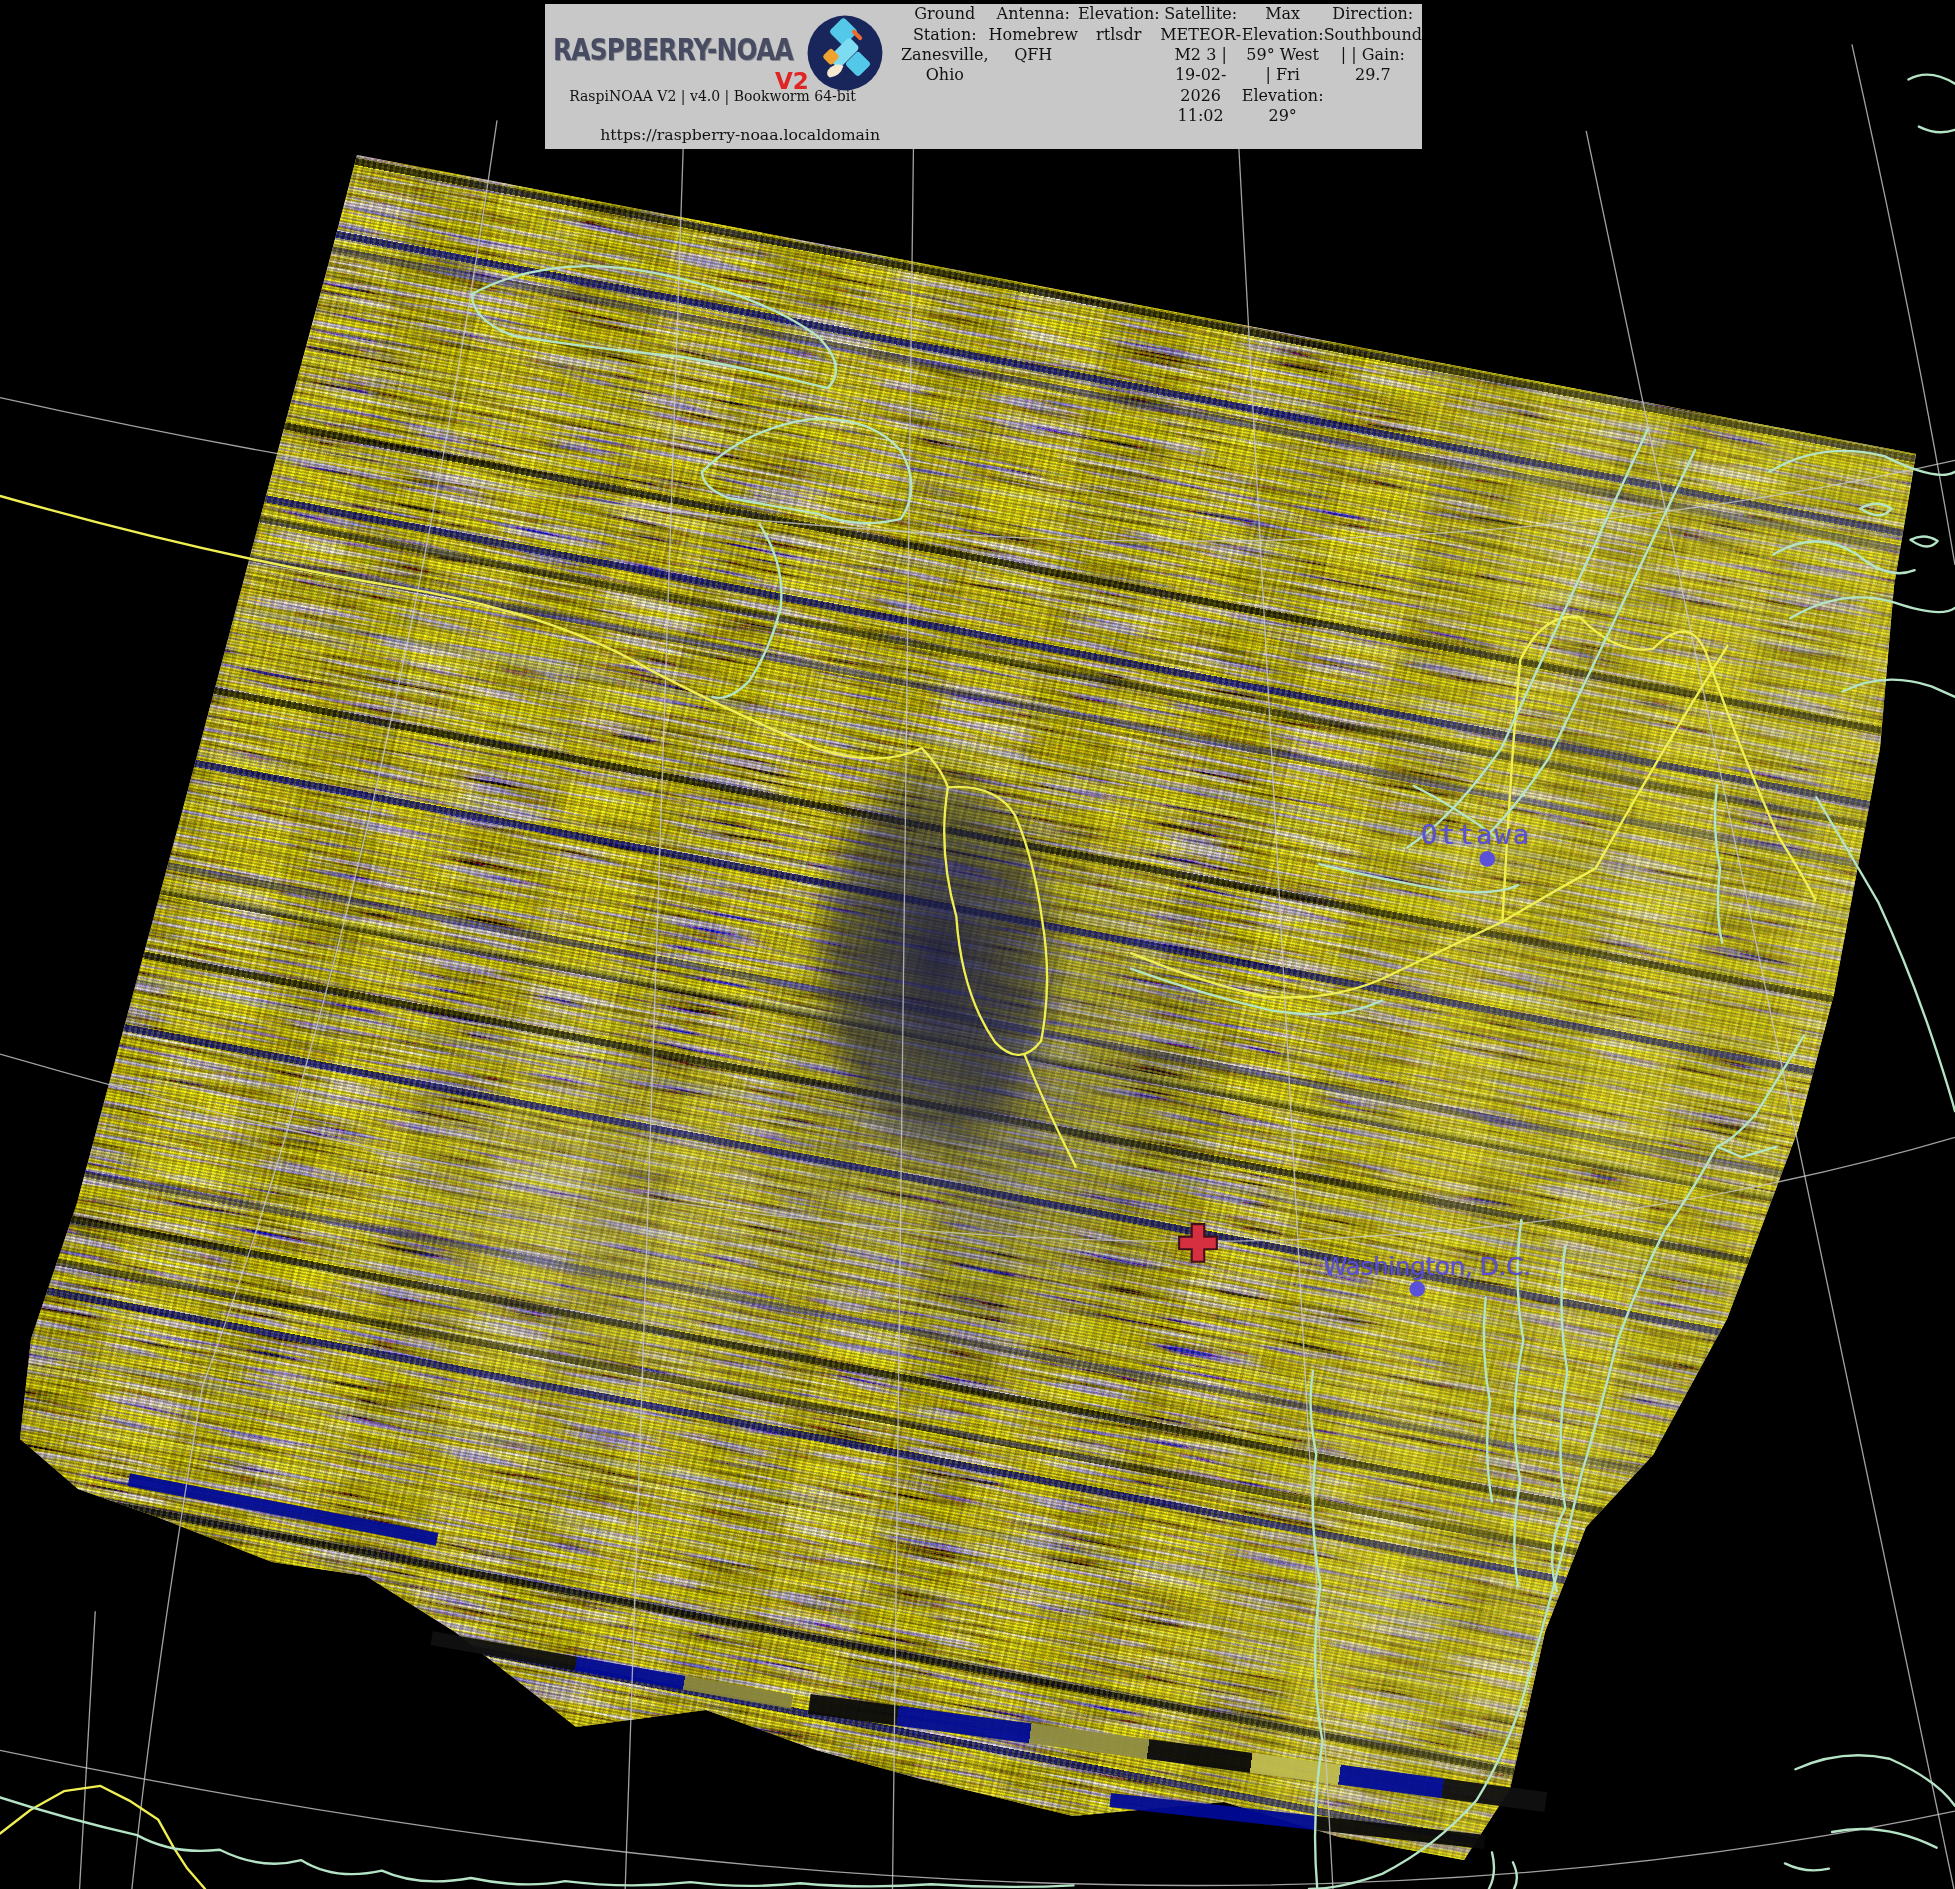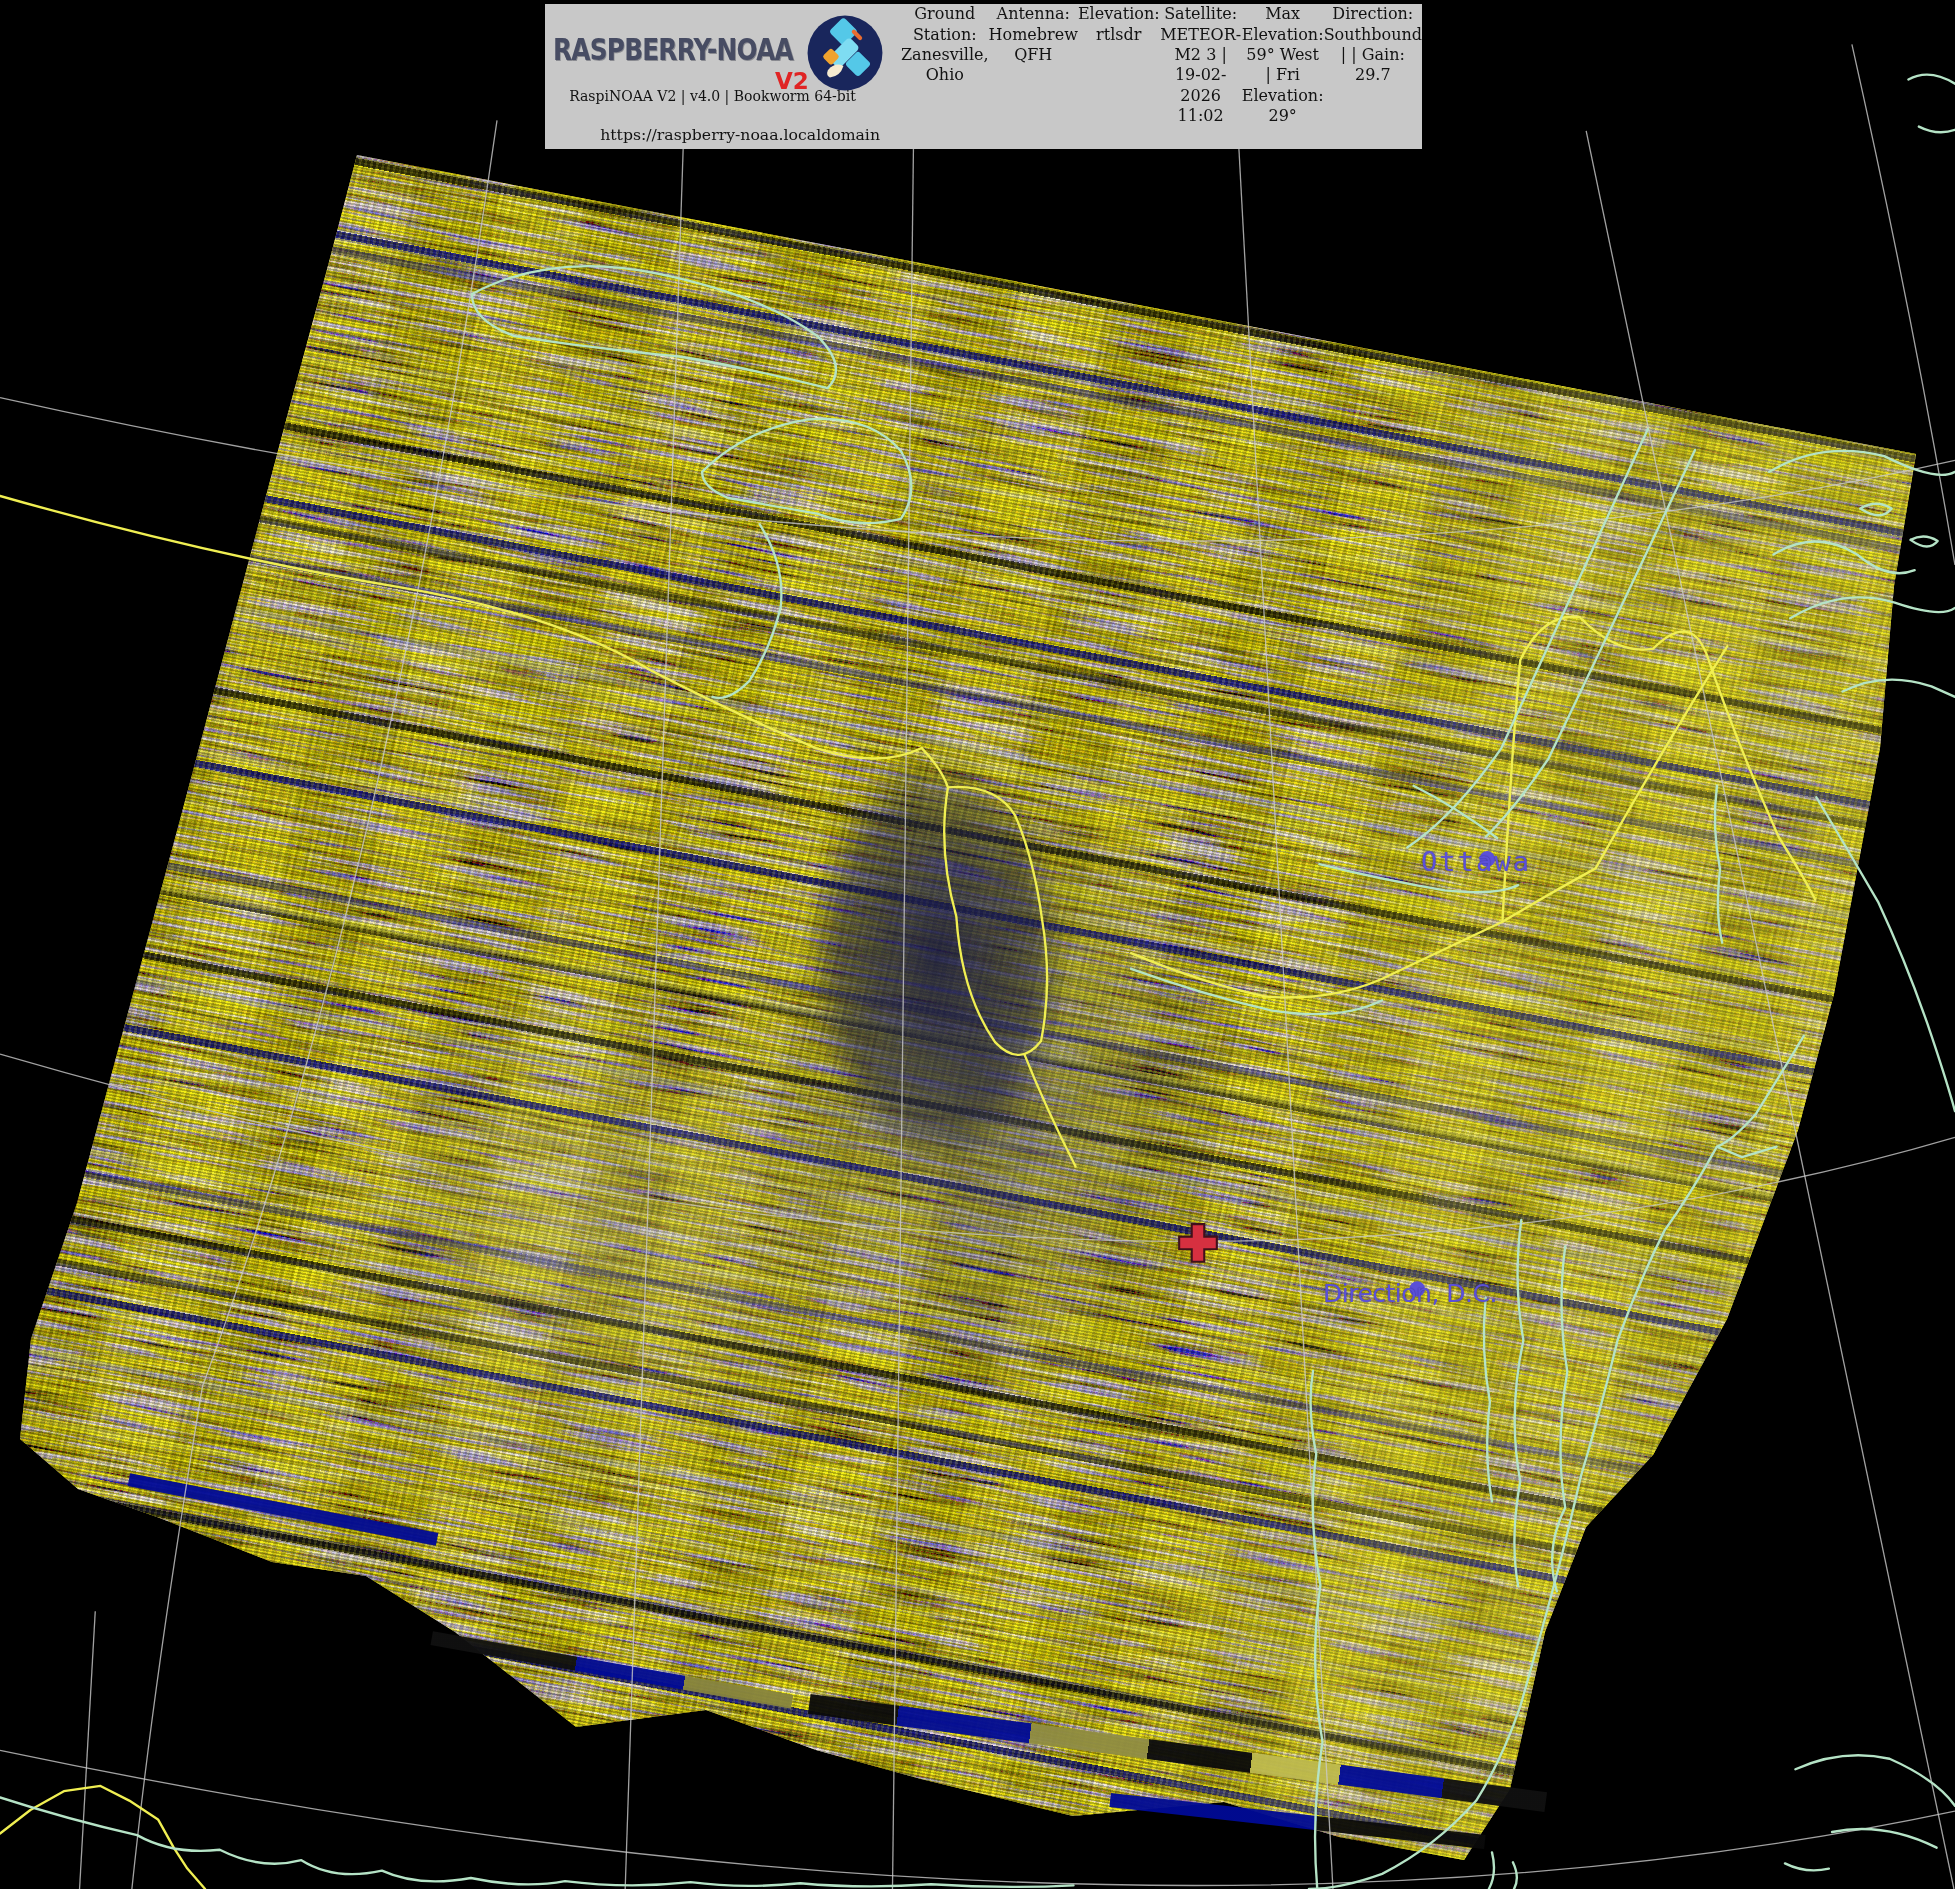--- a/index.html
+++ b/index.html
@@ -44,21 +44,21 @@
       linear-gradient(90deg,#101010 0 40%,#000a96 40% 70%,#87843e 70%);}
 
   
   .map-overlay{position:absolute;left:0;top:0;}
   .graticule{stroke:var(--graticule,#c9c9c9);stroke-width:2.5;fill:none;opacity:.8;}
   .border-y{stroke:var(--border_yellow,#f0ef52);stroke-width:4.5;fill:none;stroke-linejoin:round;stroke-linecap:round;}
   .coast{stroke:var(--coast_mint,#b5e3c6);stroke-width:4.5;fill:none;stroke-linejoin:round;stroke-linecap:round;}
 
   
   .city-label{position:absolute;color:var(--label,#5b50d8);font-family:"DejaVu Sans Mono",monospace;
-    text-shadow:0 0 1.6px rgba(0,0,20,.45);white-space:nowrap;margin-top:27px;}
+    text-shadow:0 0 1.6px rgba(0,0,20,.45);white-space:nowrap;}
   .label-ottawa{left:1421px;top:819px;font-size:27px;letter-spacing:2.1px;}
   .label-washington{left:1323px;top:1252px;font-family:"DejaVu Sans",sans-serif;font-size:25px;letter-spacing:-0.5px;}
 
   
   .banner{position:absolute;left:545px;top:4.2px;width:877px;height:145px;
     background:var(--banner_bg,#c8c8c8);display:flex;color:#121212;}
   .banner-left{width:356px;position:relative;flex:none;}
   .wordmark{position:absolute;left:8.4px;top:27px;font-size:31px;font-weight:800;letter-spacing:-1px;
     color:var(--logo_ink,#474c63);transform:scaleX(.8);transform-origin:left;
     text-shadow:1px 1px 0 rgba(20,22,40,.35);white-space:nowrap;}
@@ -159,21 +159,21 @@
     <g>
       <circle cx="2843" cy="1642" r="15" fill="#5b50d8"></circle>
       <circle cx="2709" cy="2464" r="15" fill="#5b50d8"></circle>
     </g>
     <g transform="translate(2290,2376)">
       <path d="M-12,-36 h24 v24 h24 v24 h-24 v24 h-24 v-24 h-24 v-24 h24 Z" fill="#d63040" stroke="#40101a" stroke-width="4"></path>
     </g>
   </svg>
 
   <div class="city-label label-ottawa">Ottawa</div>
-  <div class="city-label label-washington">Direction, D.C.</div>
+  <div class="city-label label-washington">Washington, D.C.</div>
 
   <div class="banner">
     <div class="banner-left">
       <span class="wordmark">RASPBERRY-NOAA</span>
       <svg class="logo-badge" width="78" height="78" viewBox="0 0 150 150" xmlns="http://www.w3.org/2000/svg">
         <circle cx="75" cy="75" r="72" fill="#19265c"></circle>
         <rect x="52" y="14" width="40" height="40" rx="7" transform="rotate(45 72 34)" fill="#54c8e8"></rect>
         <rect x="82" y="78" width="36" height="36" rx="6" transform="rotate(45 100 96)" fill="#54c8e8"></rect>
         <rect x="58" y="46" width="30" height="58" rx="8" transform="rotate(45 73 75)" fill="#7edcf2"></rect>
         <rect x="36" y="70" width="24" height="24" rx="5" transform="rotate(45 48 82)" fill="#f0a22e"></rect>

